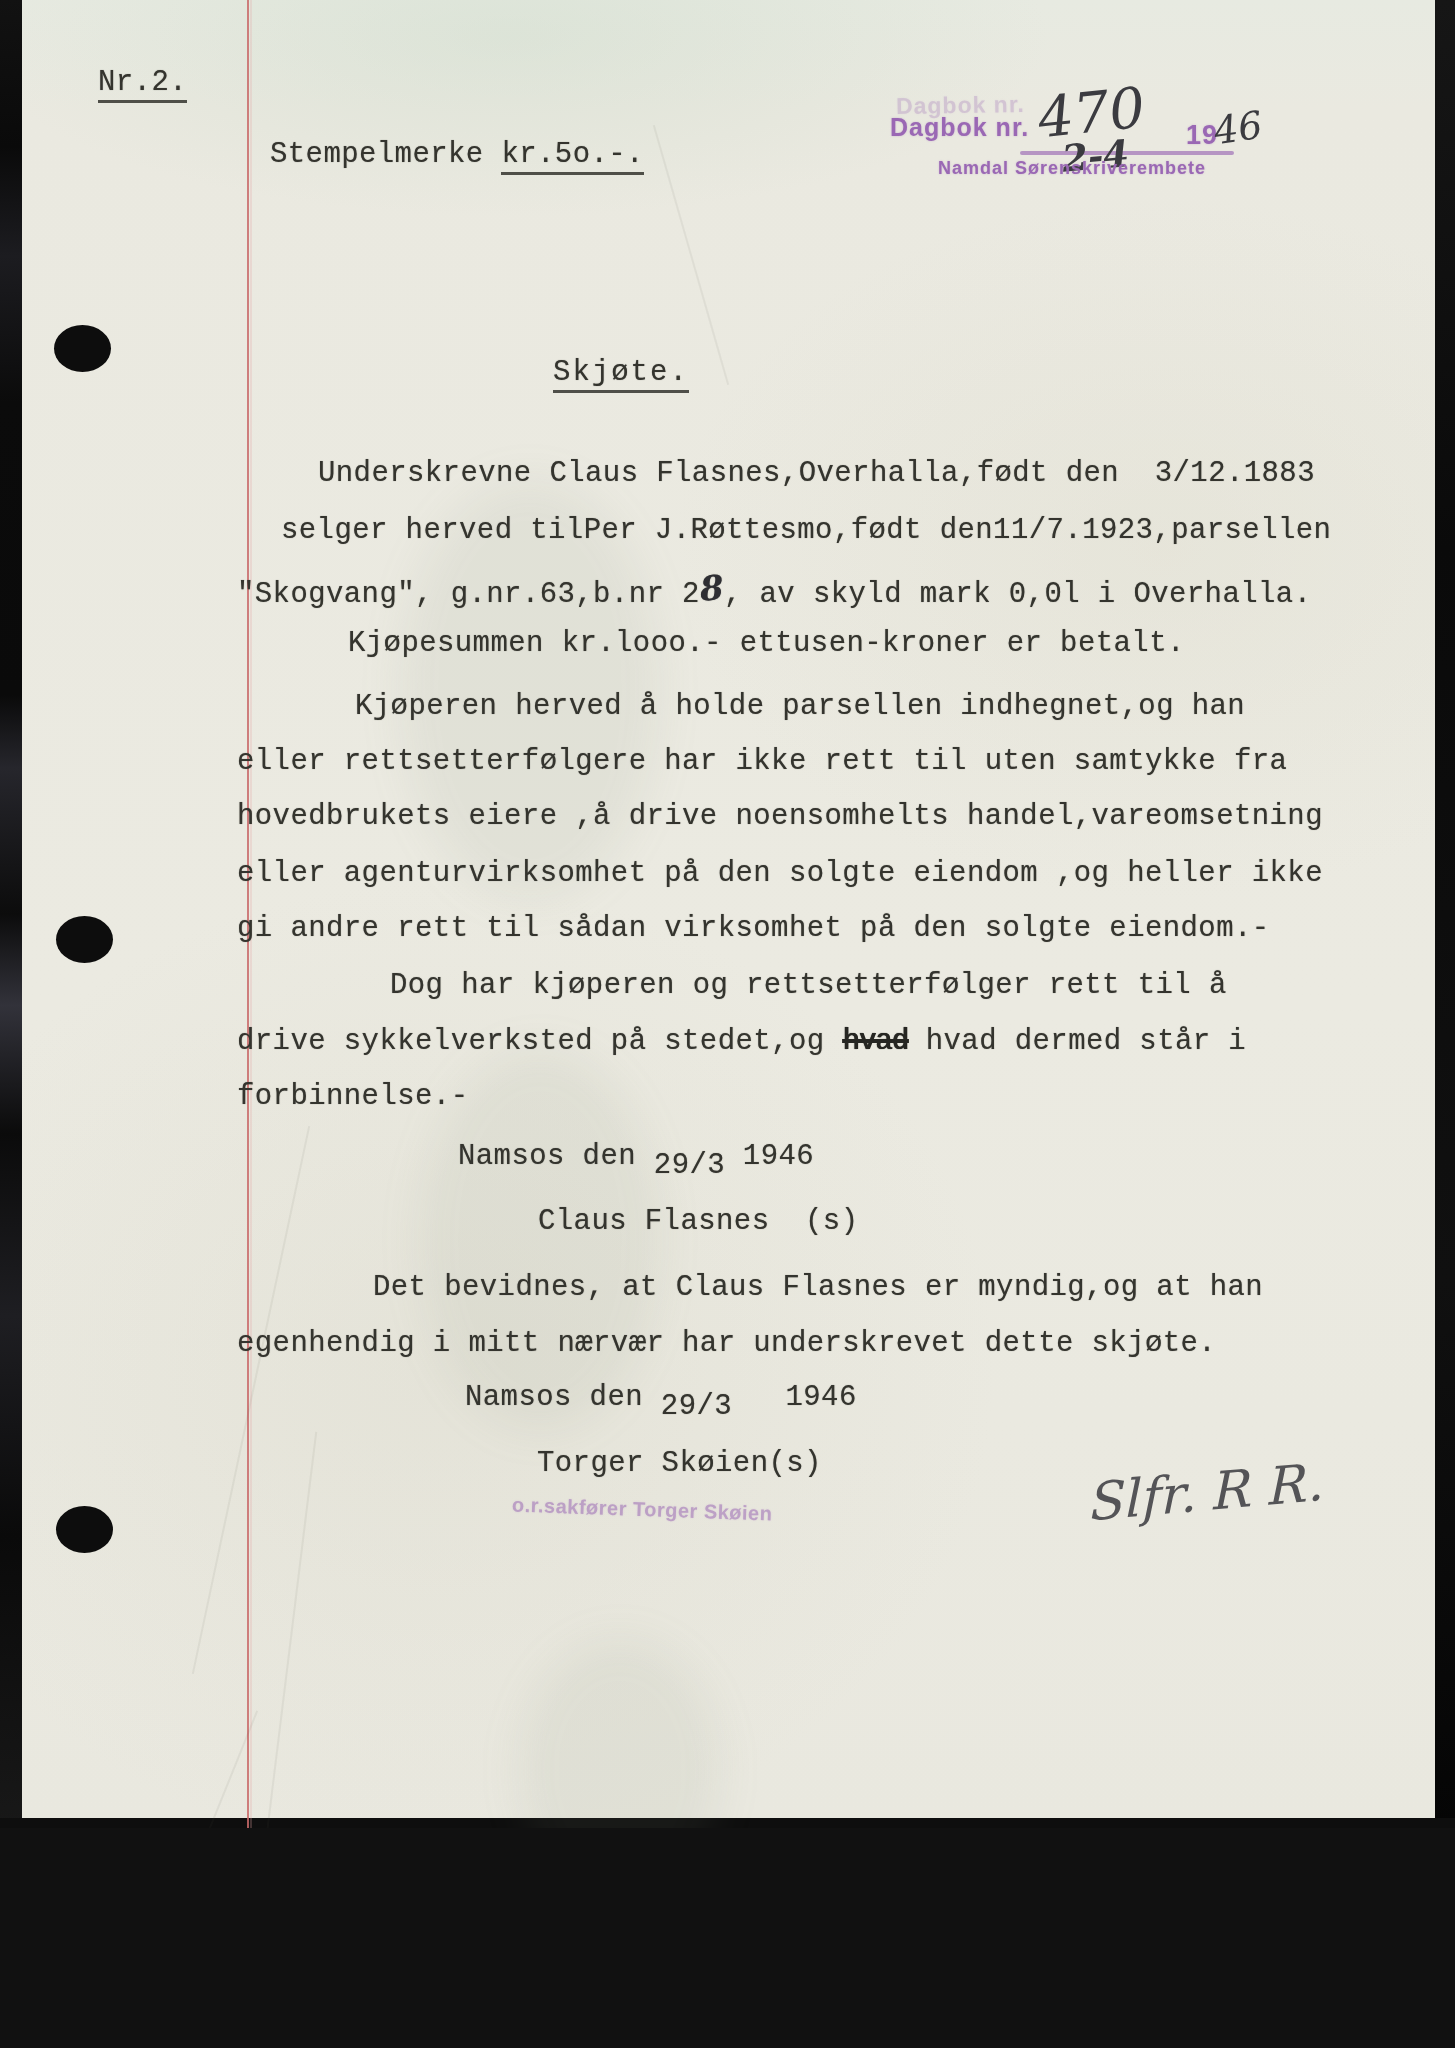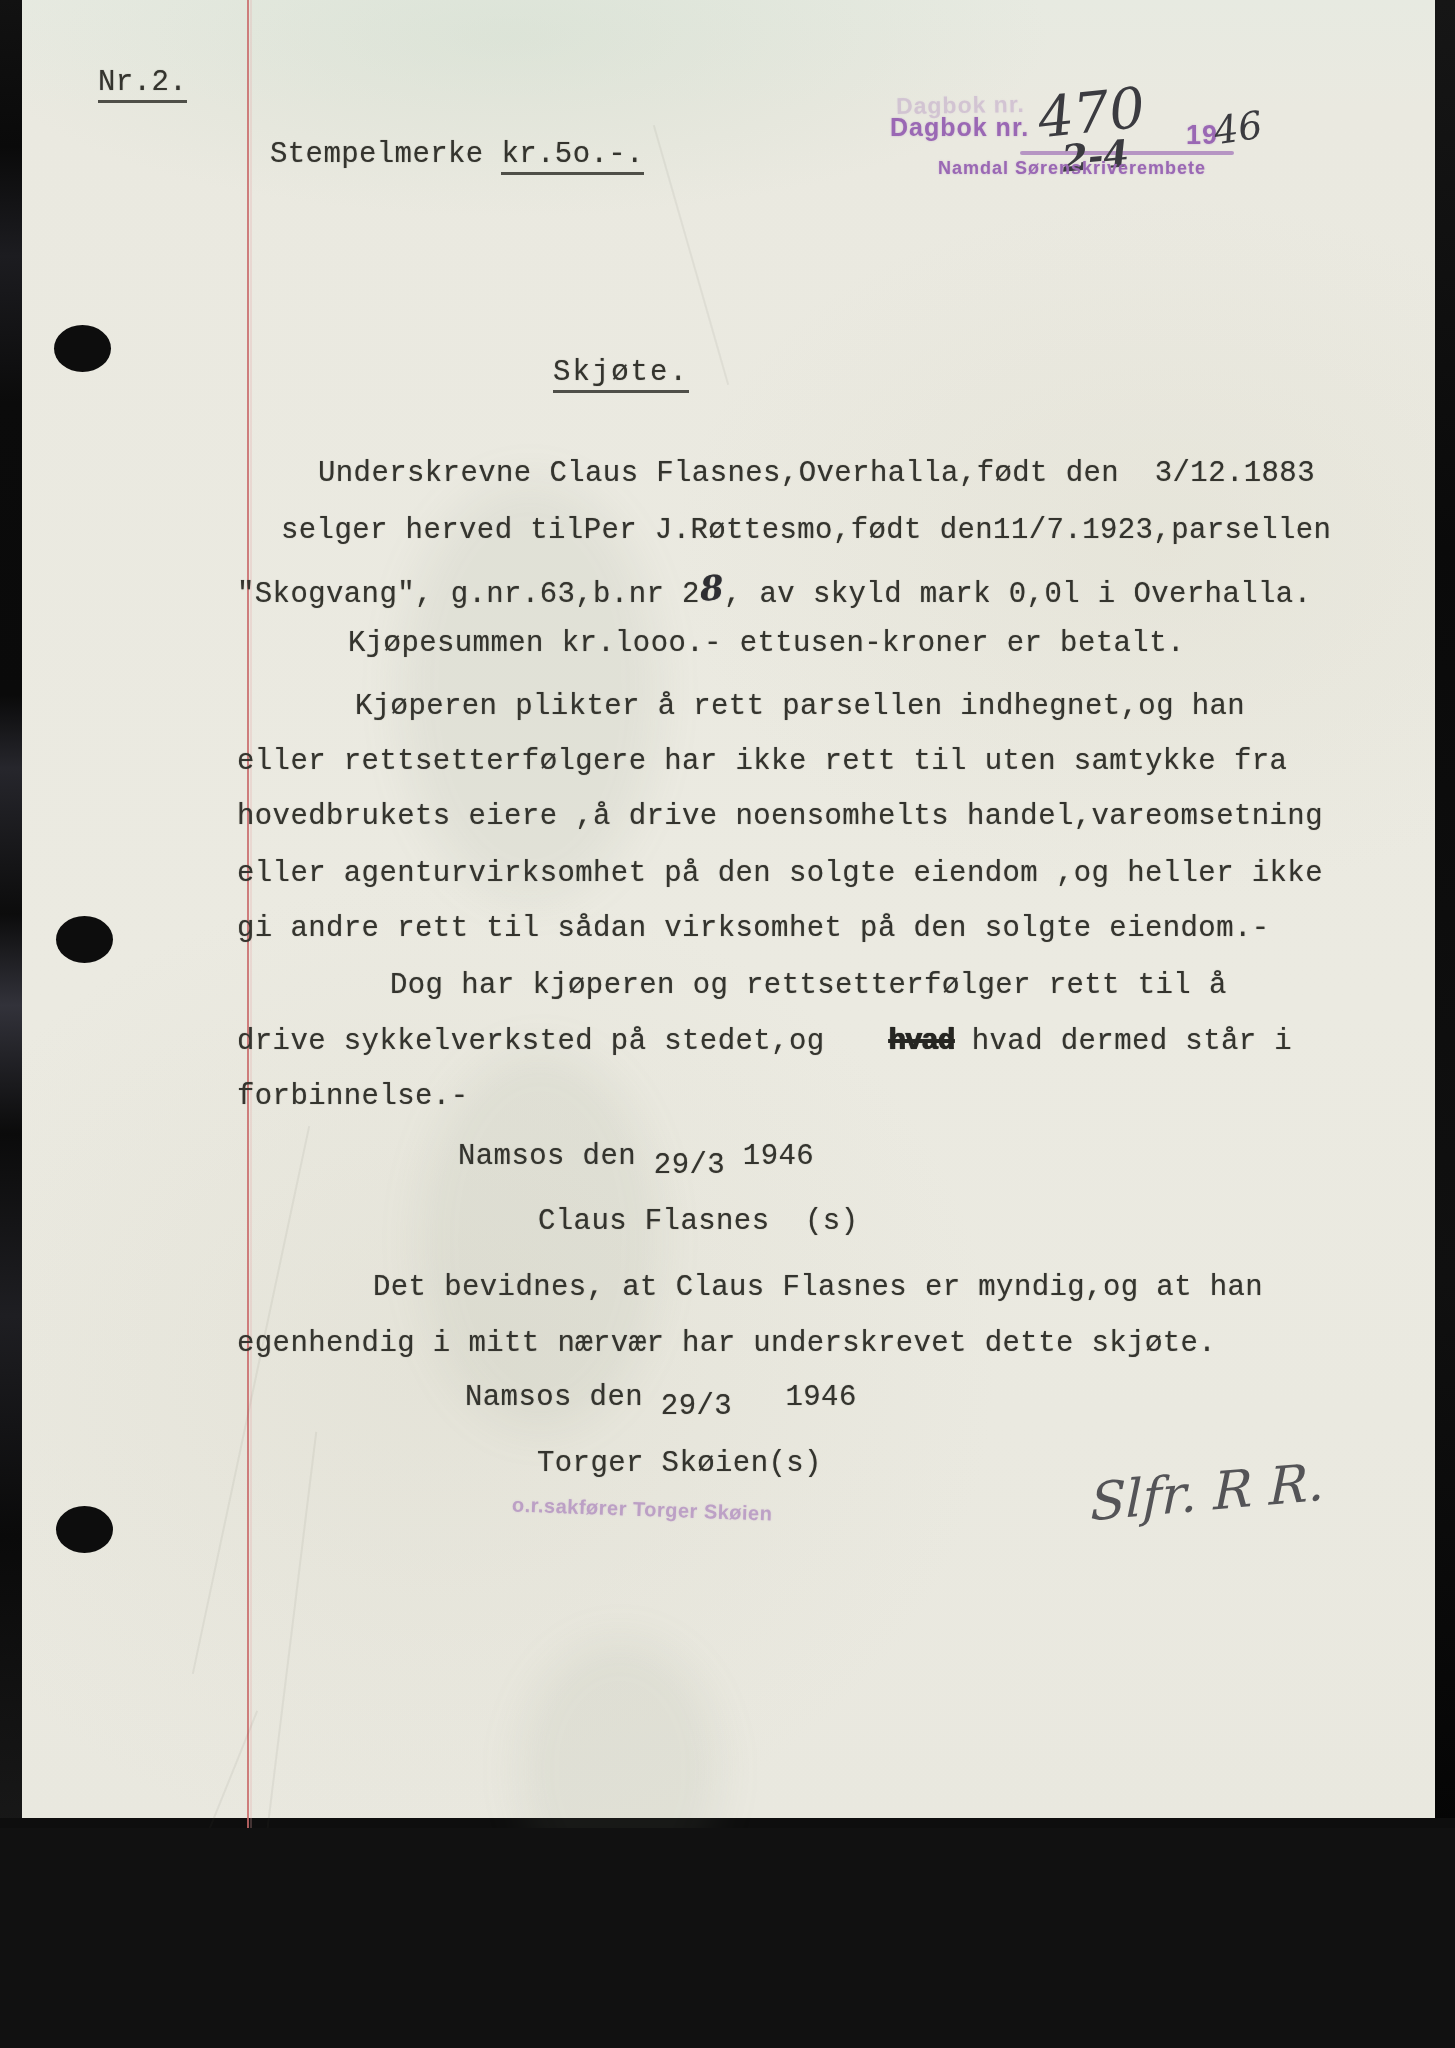--- a/index.html
+++ b/index.html
@@ -21,22 +21,22 @@
   .margin-line{position:absolute;left:247px;top:0;width:2px;height:100%;
     background:rgba(201,106,106,0.85);box-shadow:3px 0 0 rgba(226,164,164,0.25);}
   .hole{position:absolute;width:57px;height:47px;background:#0d0d0d;border-radius:50%;}
   
   .tw{position:absolute;font-size:29px;color:#34342e;letter-spacing:0.4px;white-space:pre;
       text-shadow:0 0 1px rgba(48,48,42,0.55);}
   .u{border-bottom:3px solid rgba(52,52,46,0.85);padding-bottom:1px;}
   .lowdate{display:inline-block;transform:translateY(9px);}
   .hand8{font-family:"DejaVu Serif","Liberation Serif",serif;font-style:italic;font-weight:bold;
       font-size:34px;display:inline-block;transform:translateY(-2px) rotate(-4deg);color:#2e2e33;}
-  .struck{font-weight:bold;text-decoration:line-through;text-decoration-thickness:4px;
-      letter-spacing:-1px;color:#26262222;color:#262622;text-shadow:1px 0 0 #262622,0 0 1px #262622;margin-left:46px;}
+  .struck{font-weight:normal;text-decoration:line-through;text-decoration-thickness:4px;
+      letter-spacing:-1px;color:#26262222;color:#262622;text-shadow:1px 0 0 #262622,0 0 1px #262622;}
   
   .stamp{position:absolute;font-family:"Liberation Sans","DejaVu Sans",sans-serif;font-weight:bold;
       color:#9a68b4;letter-spacing:1px;text-shadow:0 0 2px rgba(154,104,180,0.40);white-space:pre;}
   .stamp-line{position:absolute;height:4px;background:rgba(154,104,180,0.65);border-radius:2px;}
   .ghost{opacity:0.28;}
   
   .hand{position:absolute;font-family:"DejaVu Serif","Liberation Serif",serif;font-style:italic;
       color:#3b3b40;white-space:pre;}
   
   .crease{position:absolute;background:rgba(90,90,78,0.08);}
@@ -75,21 +75,21 @@
   <div class="hand" style="left:1062px;top:134px;font-size:37px;font-weight:bold;transform:rotate(-5deg);">2-4</div>
   <div class="hand" style="left:1214px;top:106px;font-size:38px;transform:rotate(-8deg);">46</div>
   <div class="stamp" style="left:938px;top:158px;font-size:18px;">Namdal Sørenskriverembete</div>
 
   <div class="tw" style="left:553px;top:356px;letter-spacing:2px;"><span class="u">Skjøte.</span></div>
 
   <div class="tw" style="left:318px;top:457px;">Underskrevne Claus Flasnes,Overhalla,født den  3/12.1883</div>
   <div class="tw" style="left:237px;top:514px;margin-left:44px;">selger herved tilPer J.Røttesmo,født den11/7.1923,parsellen</div>
   <div class="tw" style="left:237px;top:570px;"><span>"Skogvang", g.nr.63,b.nr 2</span><span class="hand8">8</span><span>, av skyld mark 0,0l i Overhalla.</span></div>
   <div class="tw" style="left:348px;top:627px;">Kjøpesummen kr.looo.- ettusen-kroner er betalt.</div>
-  <div class="tw" style="left:355px;top:690px;">Kjøperen plikter å rett parsellen indhegnet,og han</div>
+  <div class="tw" style="left:355px;top:690px;">Kjøperen herved å holde parsellen indhegnet,og han</div>
   <div class="tw" style="left:237px;top:745px;">eller rettsetterfølgere har ikke rett til uten samtykke fra</div>
   <div class="tw" style="left:237px;top:800px;">hovedbrukets eiere ,å drive noensomhelts handel,vareomsetning</div>
   <div class="tw" style="left:237px;top:857px;">eller agenturvirksomhet på den solgte eiendom ,og heller ikke</div>
   <div class="tw" style="left:237px;top:912px;">gi andre rett til sådan virksomhet på den solgte eiendom.-</div>
   <div class="tw" style="left:390px;top:969px;">Dog har kjøperen og rettsetterfølger rett til å</div>
   <div class="tw" style="left:237px;top:1025px;"><span>drive sykkelverksted på stedet,og </span><span class="struck">hvad</span><span> hvad dermed står i</span></div>
   <div class="tw" style="left:237px;top:1080px;">forbinnelse.-</div>
 
   <div class="tw" style="left:458px;top:1140px;"><span>Namsos den </span><span class="lowdate">29/3</span><span> 1946</span></div>
   <div class="tw" style="left:538px;top:1205px;">Claus Flasnes  (s)</div>

